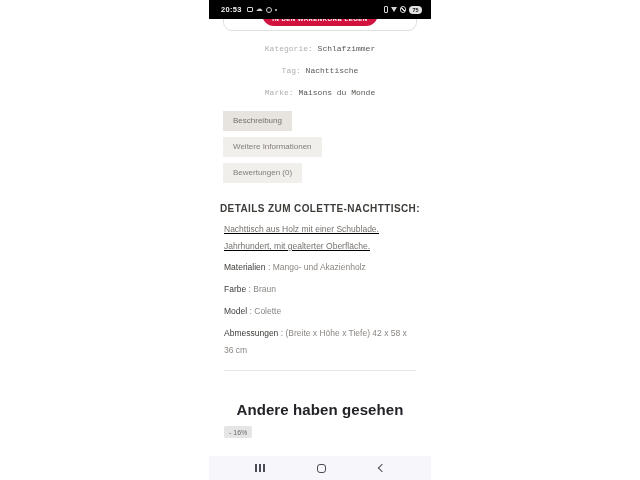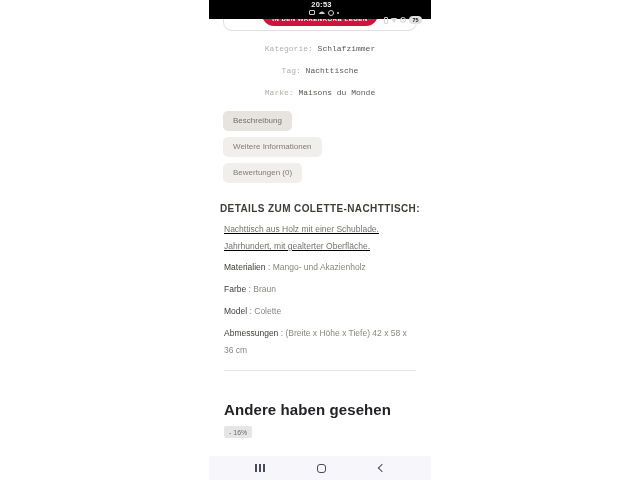--- a/index.html
+++ b/index.html
@@ -9,21 +9,21 @@
     overflow:hidden; font-family:"Liberation Sans", sans-serif;
   }
   .phone {
     width:222px; height:480px; margin:0 auto; position:relative;
     background:#ffffff; overflow:hidden;
   }
 
   
   .status-bar {
     position:absolute; top:0; left:0; right:0; height:19px; background:#000;
-    z-index:30; display:flex; align-items:center; padding:0 9px 0 12px;flex-direction:column;
+    z-index:30; display:flex; align-items:center; padding:0 9px 0 12px;
   }
   .sb-time { color:#f2f2f2; font-size:7.5px; font-weight:bold; letter-spacing:.3px; }
   .sb-left { display:flex; align-items:center; gap:3px; margin-left:5px; }
   .sb-right { display:flex; align-items:center; gap:3px; margin-left:auto; }
   .sb-rect { width:6px; height:5px; border:1px solid #cfcfcf; border-radius:1px; }
   .sb-cloud { color:#cfcfcf; font-size:7px; line-height:7px; font-family:"DejaVu Sans",sans-serif; }
   .sb-circle { width:6px; height:6px; border:1px solid #cfcfcf; border-radius:50%; }
   .sb-dot { width:2px; height:2px; background:#cfcfcf; border-radius:50%; }
   .sb-vibrate { width:4px; height:7px; border:1px solid #d5d5d5; border-radius:1px; }
   .sb-wifi { width:0; height:0; border-left:3.5px solid transparent; border-right:3.5px solid transparent; border-top:5px solid #d5d5d5; }
@@ -57,41 +57,41 @@
     white-space:nowrap; font-family:"Liberation Sans",sans-serif;
   }
 
   .meta { padding-top:26px; text-align:center; }
   .meta-row { font-size:8px; line-height:8px; margin-bottom:14px;font-family:Liberation Mono, monospace; }
   .meta-label { color:#b3b0ad; }
   .meta-value { color:#5b5855; }
 
   .tabs { margin-top:5px; padding-left:14px; }
   .tab {
-    display:table; padding:6px 10px; background:#f1efec; border-radius:5px;
+    display:table; padding:6px 10px; background:#f1efec; border-radius:0;
     font-size:8px; line-height:8px; color:#817c76; margin-bottom:6px; cursor:pointer;
   }
   .tab.active { background:#e7e4e0; color:#746f69; }
 
   .desc-heading {
     margin-top:21px; text-align:center; font-size:10px; line-height:9px;
     font-weight:bold; color:#3f3c39; letter-spacing:.4px;
   }
   .desc-lines { margin:8px 15px 0 15px;text-decoration:underline; }
   .desc-line { font-size:8.5px; line-height:17.2px; color:#75716d; }
 
   .attrs { margin:4px 15px 0 15px; }
   .attr-row { font-size:8.5px; line-height:17px; margin-bottom:5px; color:#8a8682; }
   .attr-label { font-weight:normal; color:#3f3c39; }
 
   .divider { border:none; border-top:1px solid #e7e7e7; margin:11px 15px 0 15px; }
 
   .related-heading {
     margin:31px 15px 0 15px; font-size:15px; line-height:16px;
-    font-weight:bold; color:#232228; letter-spacing:.1px;
+    font-weight:bold; color:#232228; letter-spacing:.1px;text-align:center;
   }
   .discount-badge {
     display:inline-block; margin:8px 0 0 15px; background:#e5e5e5; color:#6b6b6b;
     font-size:7px; line-height:7px; padding:2.5px 5px; border-radius:2px;
   }
 
   
   .nav-bar {
     position:absolute; bottom:0; left:0; right:0; height:24px; background:#f7f6fa;
     display:flex; align-items:center; justify-content:space-between;

